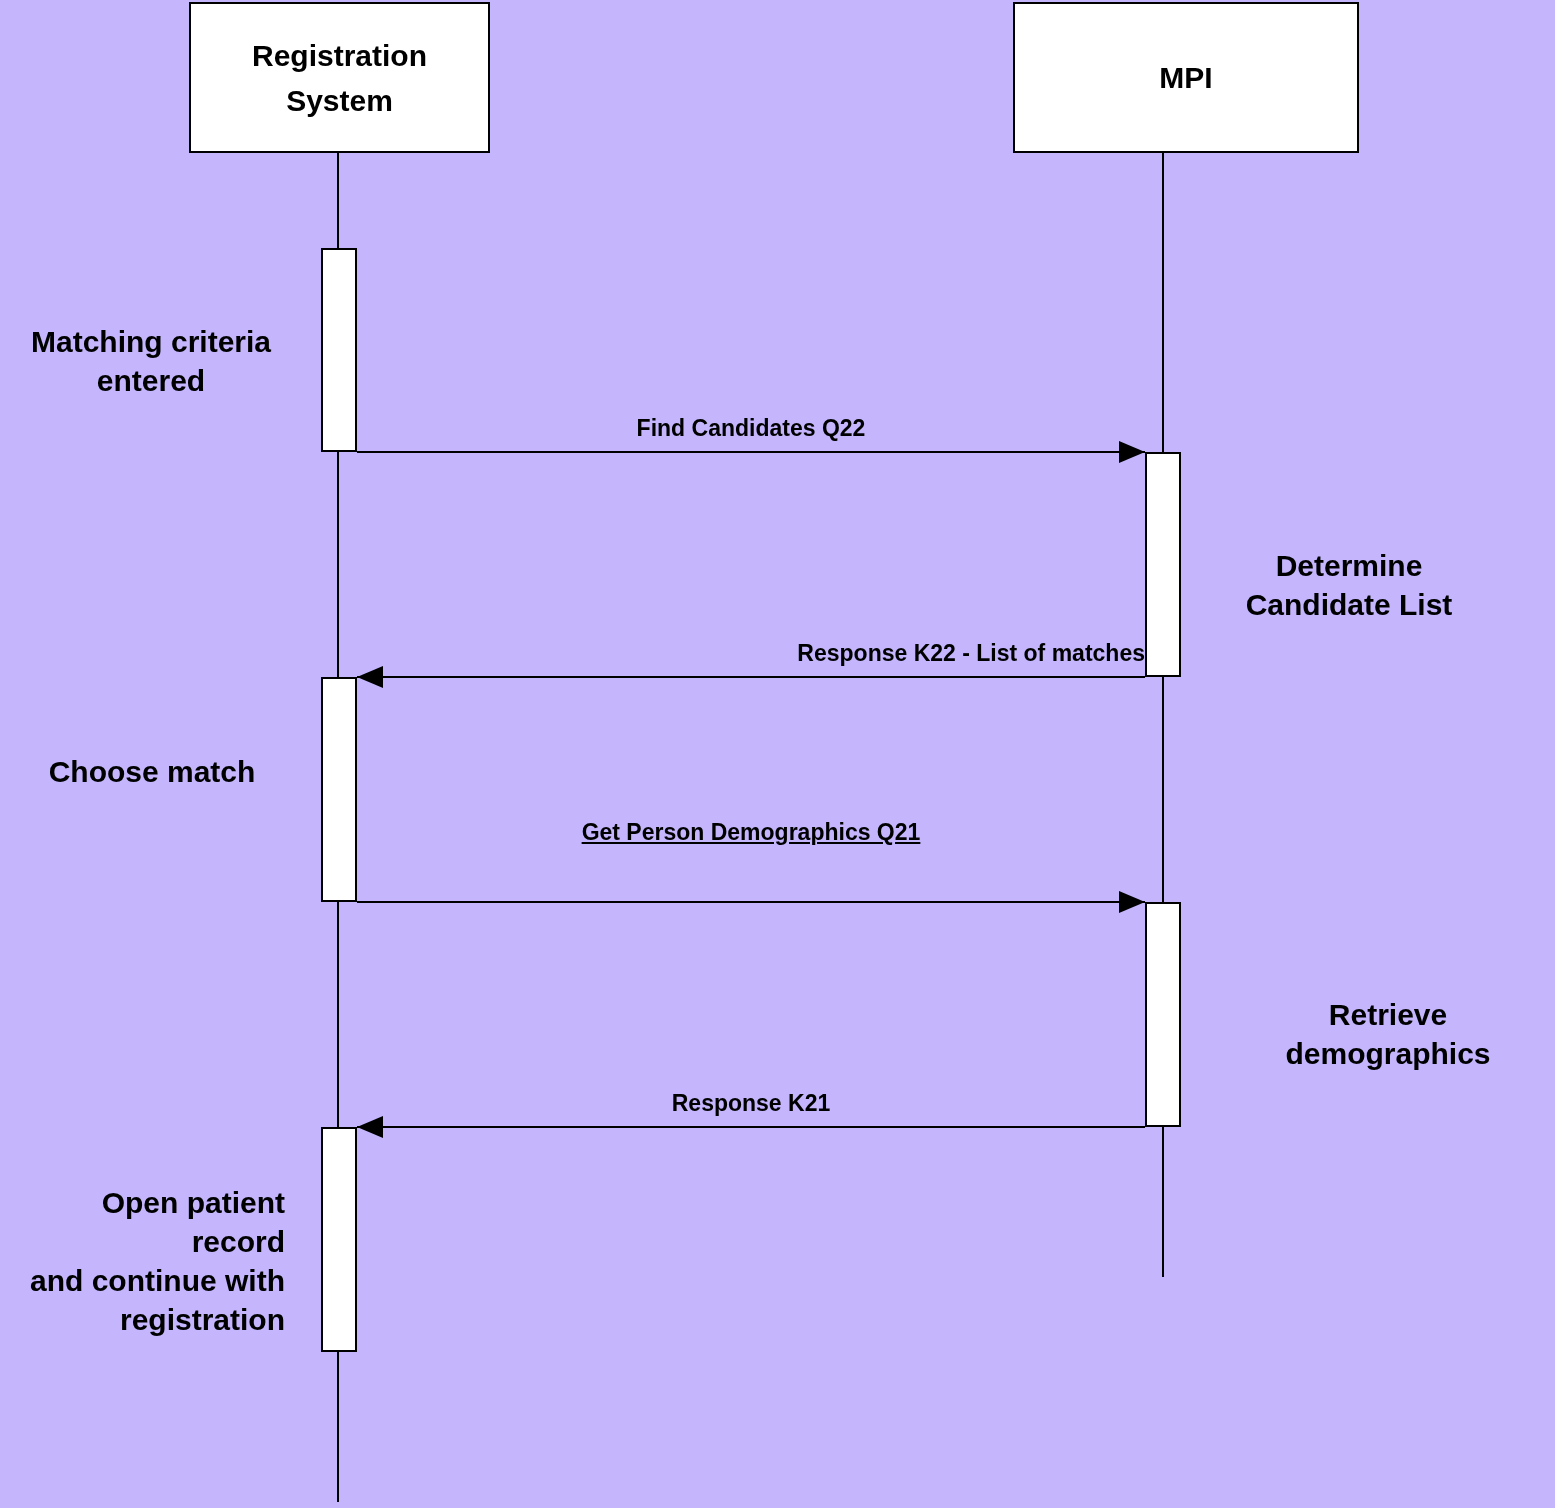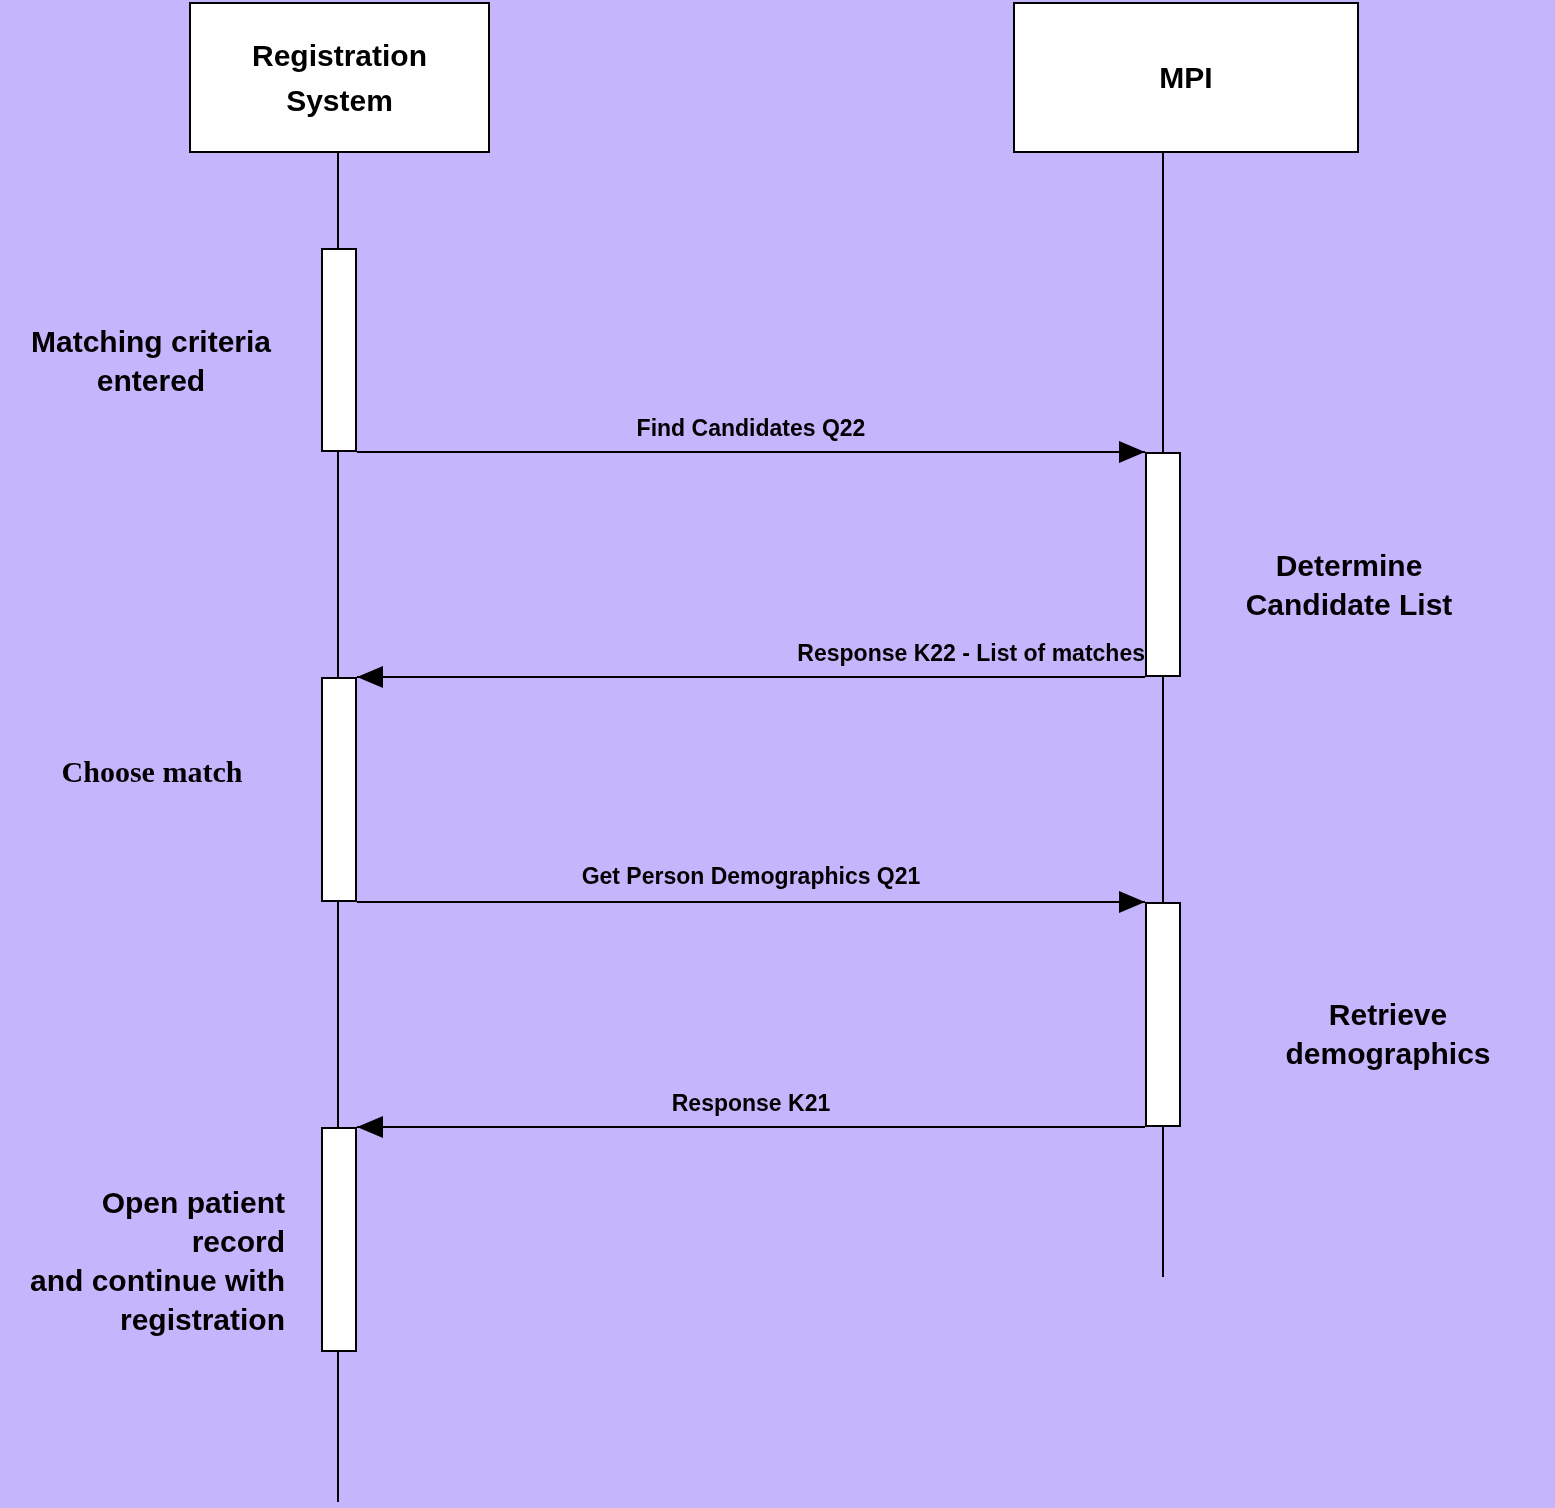--- a/index.html
+++ b/index.html
@@ -71,21 +71,21 @@
     left: 357px;
     width: 788px;
     text-align: center;
     font-size: 23px;
     font-weight: bold;
     line-height: 40px;
     white-space: nowrap;
   }
   #msg-label-1 { top: 408px; }
   #msg-label-2 { top: 633px; text-align: right; }
-  #msg-label-3 { top: 856px; }
+  #msg-label-3 { top: 812px; text-decoration: underline; }
   #msg-label-4 { top: 1083px; }
 
   .arrowhead {
     position: absolute;
     width: 0;
     height: 0;
     border-top: 11px solid transparent;
     border-bottom: 11px solid transparent;
   }
   .arrowhead.right { border-left: 26px solid #000000; }
@@ -99,21 +99,21 @@
     position: absolute;
     text-align: center;
     font-size: 30px;
     font-weight: bold;
     line-height: 39px;
     white-space: pre-line;
     margin-top: 22px;
   }
   #ann-matching  { left: 8px;    top: 300px;  width: 286px; }
   #ann-determine { left: 1209px; top: 524px;  width: 280px; }
-  #ann-choose    { left: 12px;   top: 730px;  width: 280px; font-family: Liberation Serif, serif; }
+  #ann-choose    { left: 12px;   top: 730px;  width: 280px; }
   #ann-retrieve  { left: 1226px; top: 973px;  width: 324px; }
   #ann-open      { left: 2px;    top: 1161px; width: 283px; text-align: right; }
 </style>
 </head>
 <body>
 
 <div class="canvas">
 
   <div class="actor-box" id="actor-registration">Registration
 System</div>

